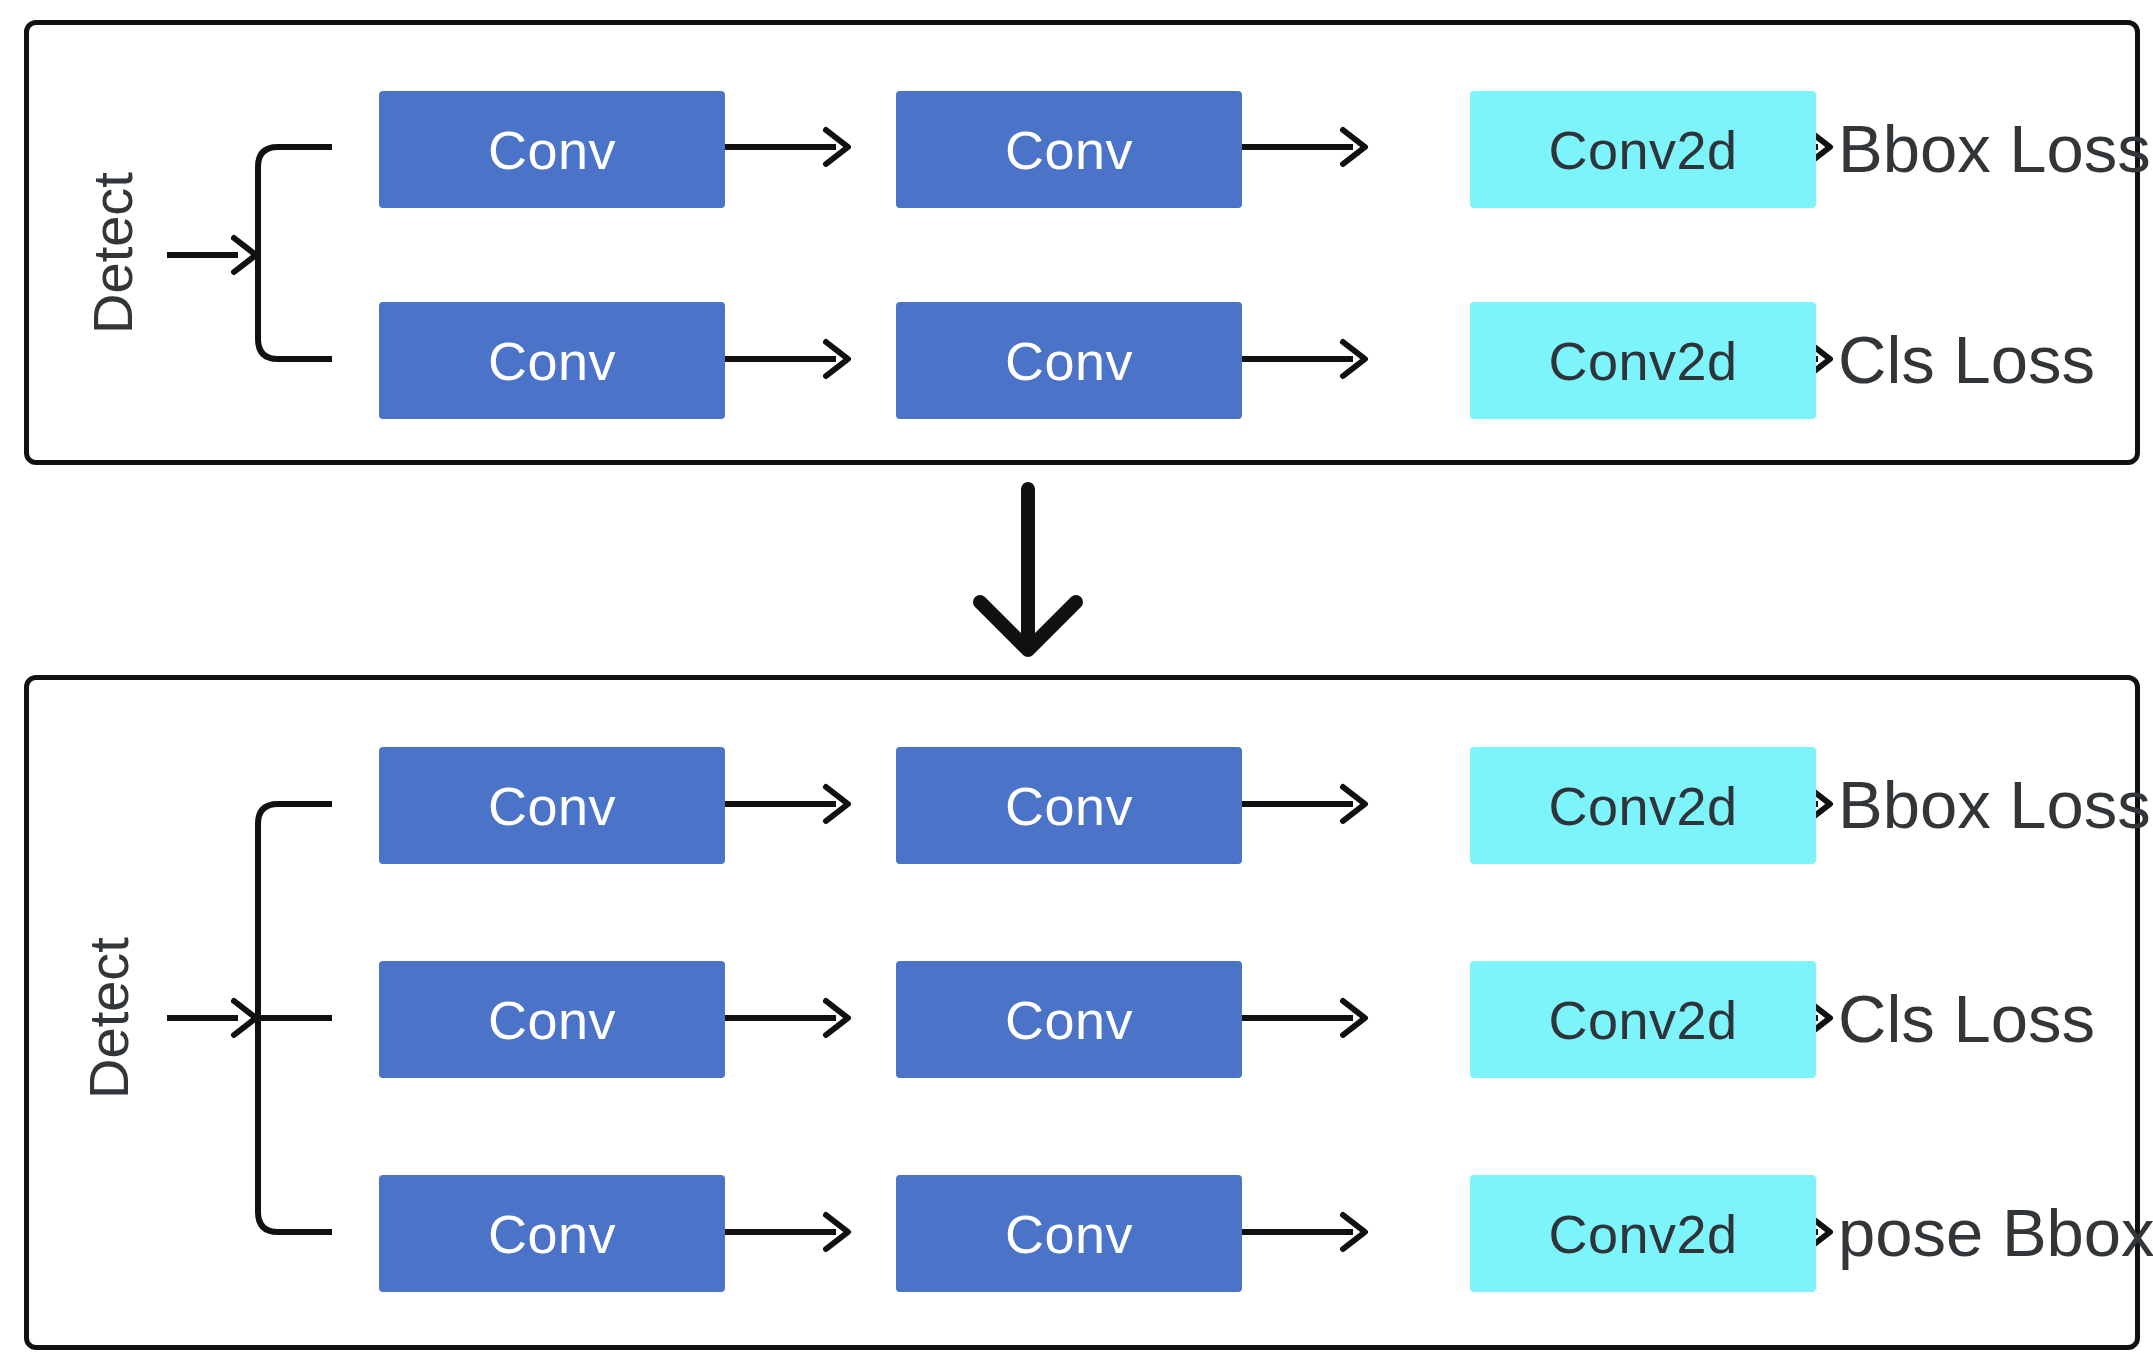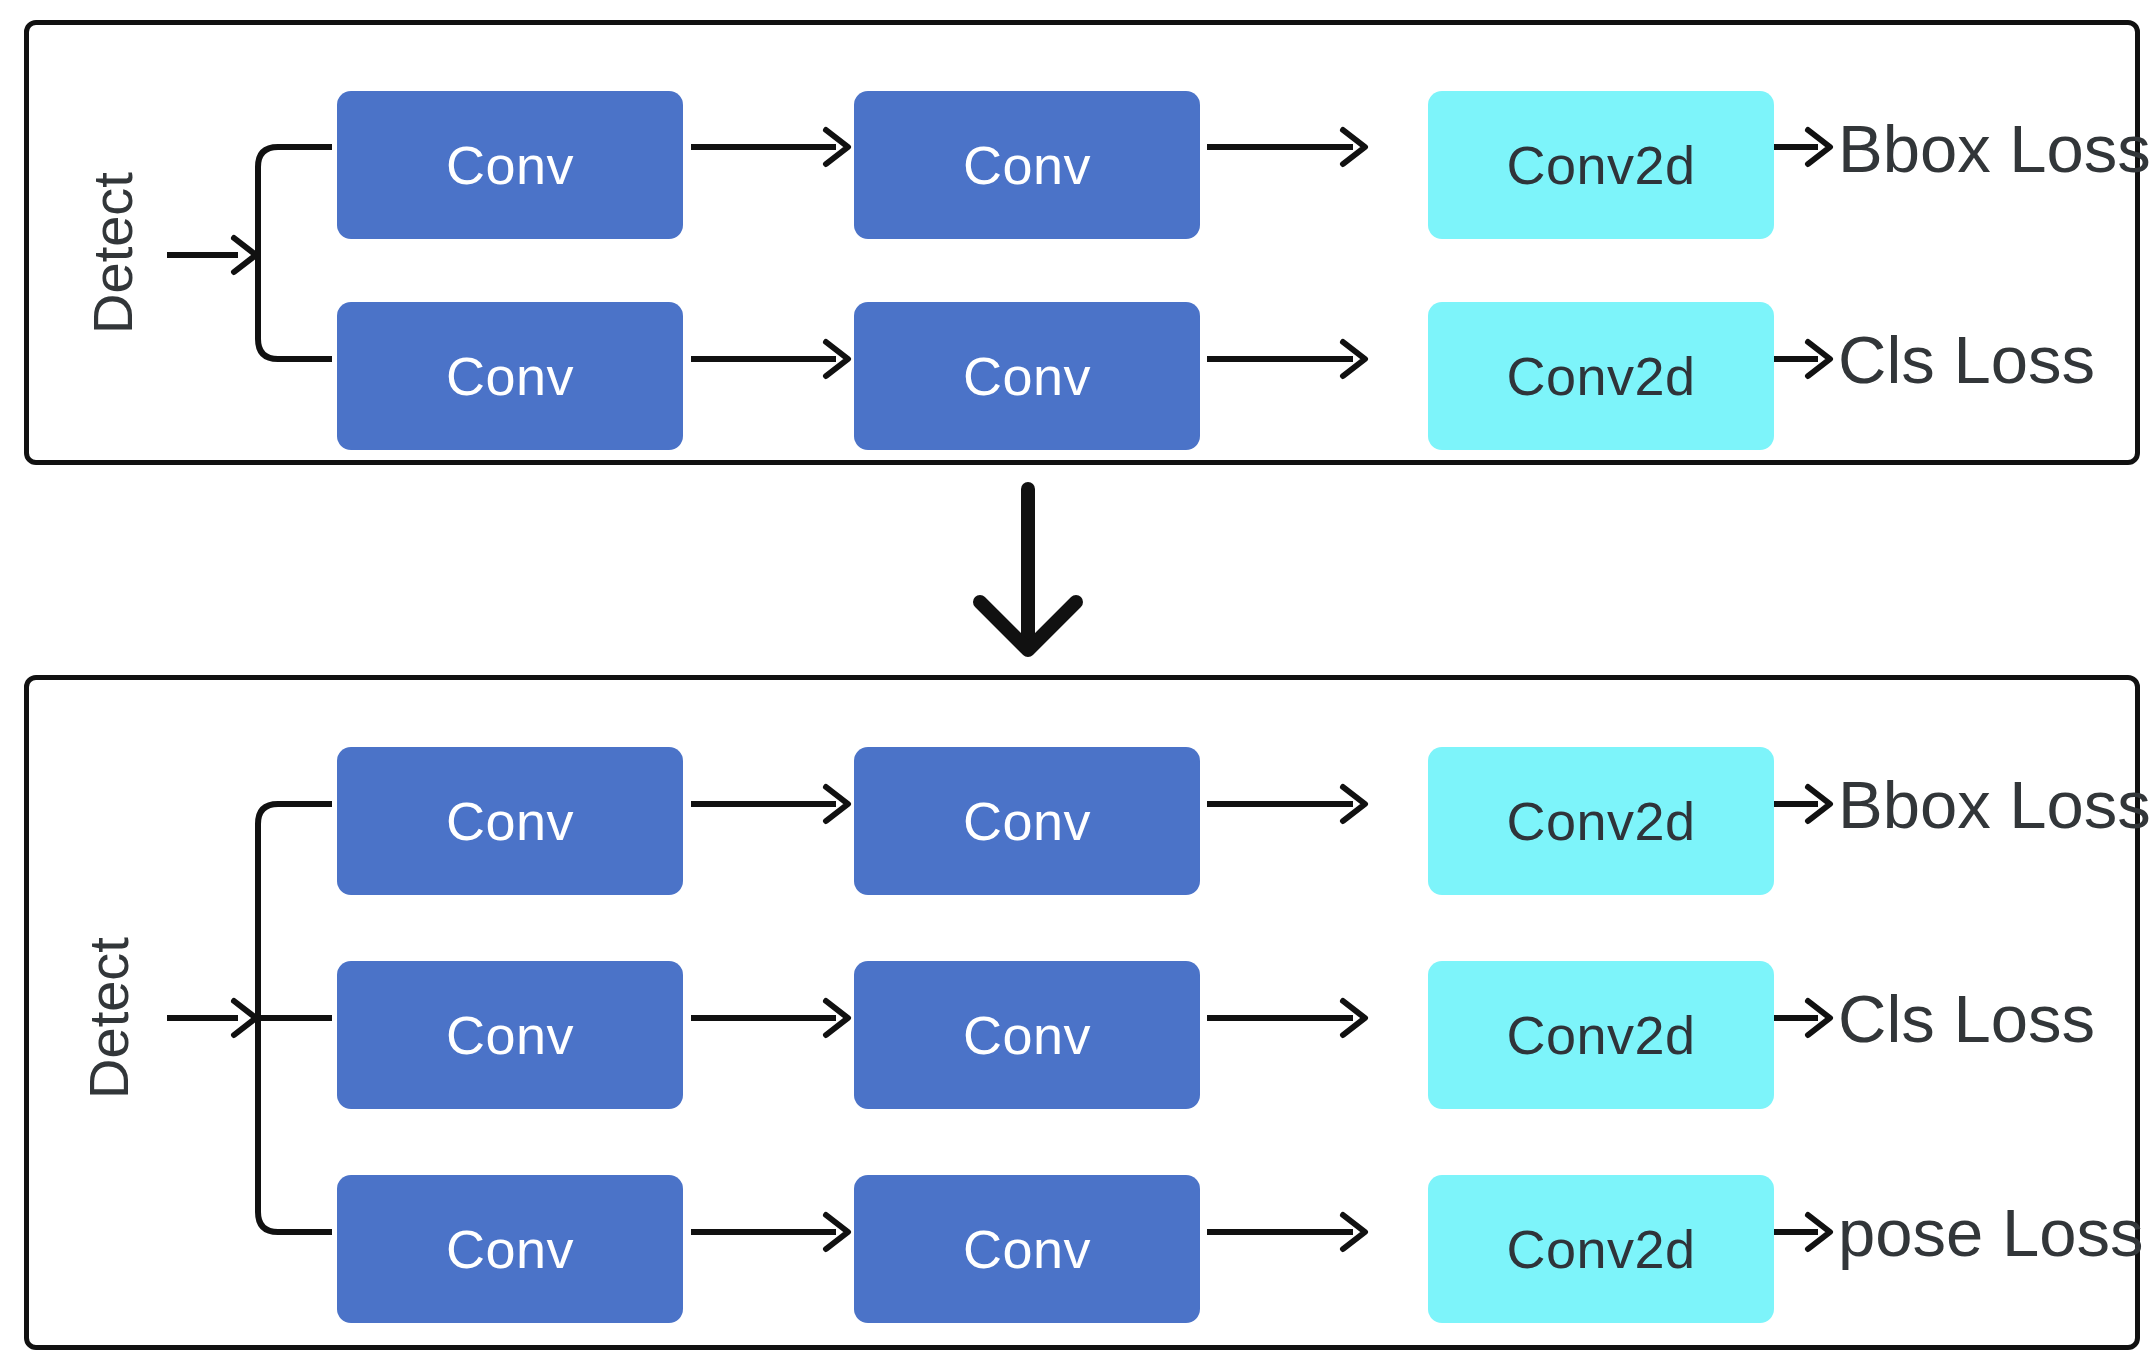--- a/index.html
+++ b/index.html
@@ -12,23 +12,23 @@
     border-radius:12px;background:transparent;
   }
   .p1{left:24px;top:20px;width:2116px;height:445px;}
   .p2{left:24px;top:675px;width:2116px;height:675px;}
   .connectors{position:absolute;left:0;top:0;width:2153px;height:1360px;}
   .connectors path{stroke:var(--line,#111);fill:none;}
   .thin{stroke-width:6px;}
   .chev{stroke-width:6px;stroke-linecap:round;stroke-linejoin:round;}
   .thick{stroke-width:14px;stroke-linecap:round;stroke-linejoin:round;}
   .box{
-    position:absolute;width:346px;height:148px;border-radius:14px;
+    position:absolute;width:346px;height:117px;border-radius:4px;
     display:flex;align-items:center;justify-content:center;
-    font-size:54px;letter-spacing:0.5px;
+    font-size:54px;letter-spacing:0.5px;margin-left:42px;
   }
   .blue{background:var(--conv-fill,#4B73C8);color:var(--conv-text,#fff);}
   .cyan{background:var(--conv2d-fill,#7DF4FA);color:var(--conv2d-text,#2F343A);}
   .loss{
     position:absolute;left:1838px;width:302px;height:114px;
     display:flex;align-items:center;font-size:67px;
     color:var(--label-text,#323639);white-space:nowrap;
   }
   .detect{
     position:absolute;font-size:56px;color:var(--label-text,#323639);
@@ -148,15 +148,15 @@
   <div class="loss rC">Bbox Loss</div>
 
   <div class="box blue rD c1">Conv</div>
   <div class="box blue rD c2">Conv</div>
   <div class="box cyan rD c3">Conv2d</div>
   <div class="loss rD">Cls Loss</div>
 
   <div class="box blue rE c1">Conv</div>
   <div class="box blue rE c2">Conv</div>
   <div class="box cyan rE c3">Conv2d</div>
-  <div class="loss rE">pose Loss</div>
+  <div class="loss rE">pose Bbox</div>
 
 </div>
 
 </body></html>

